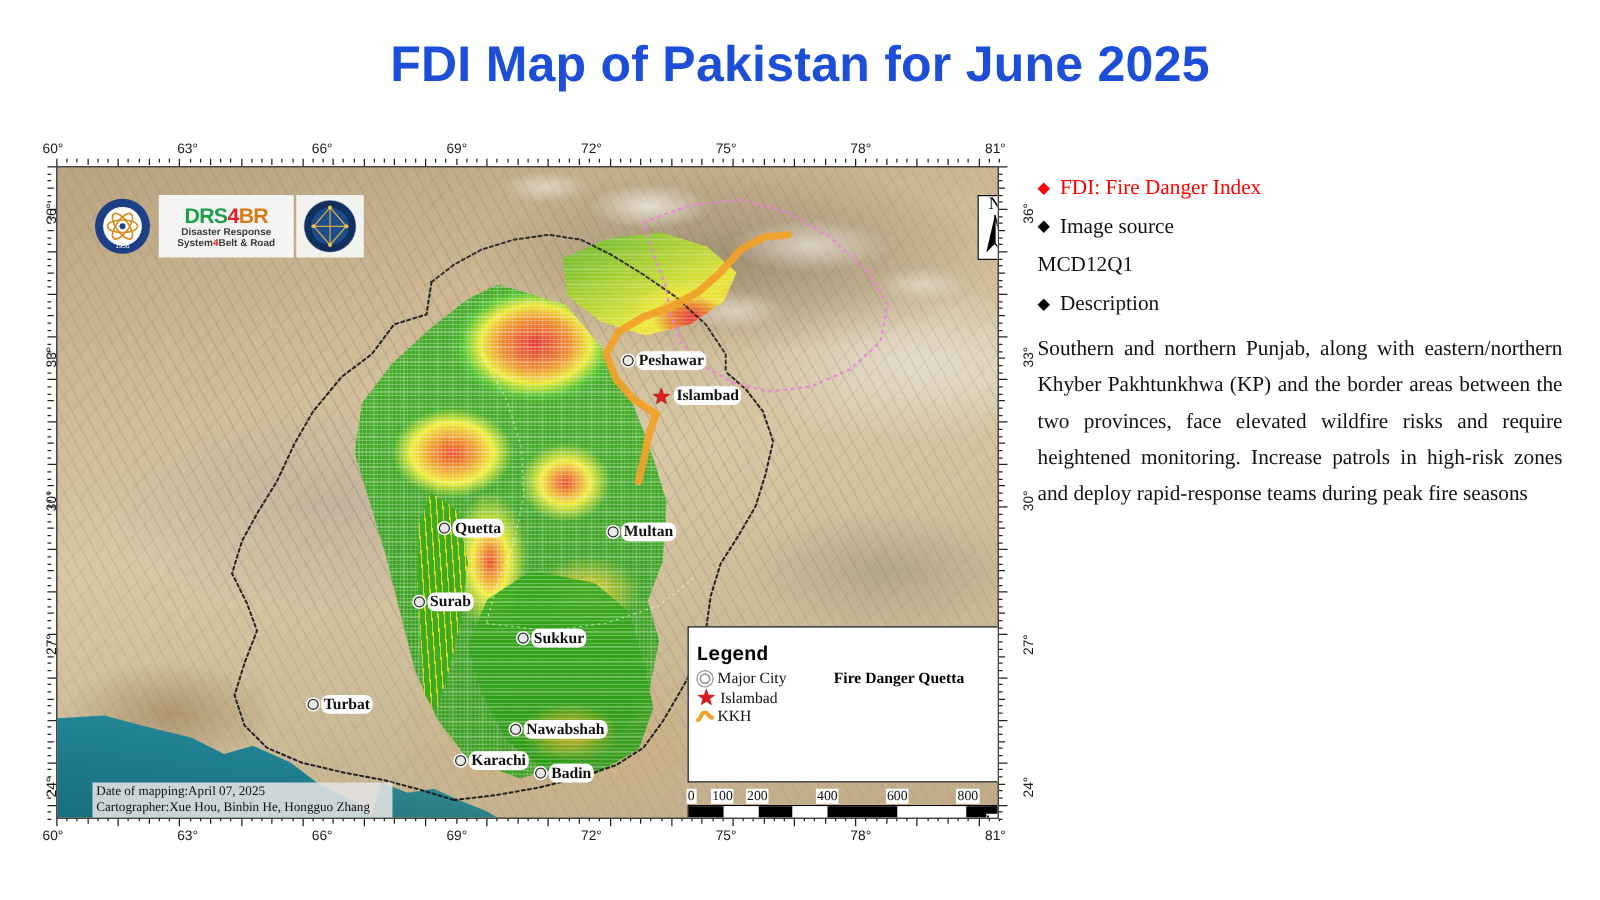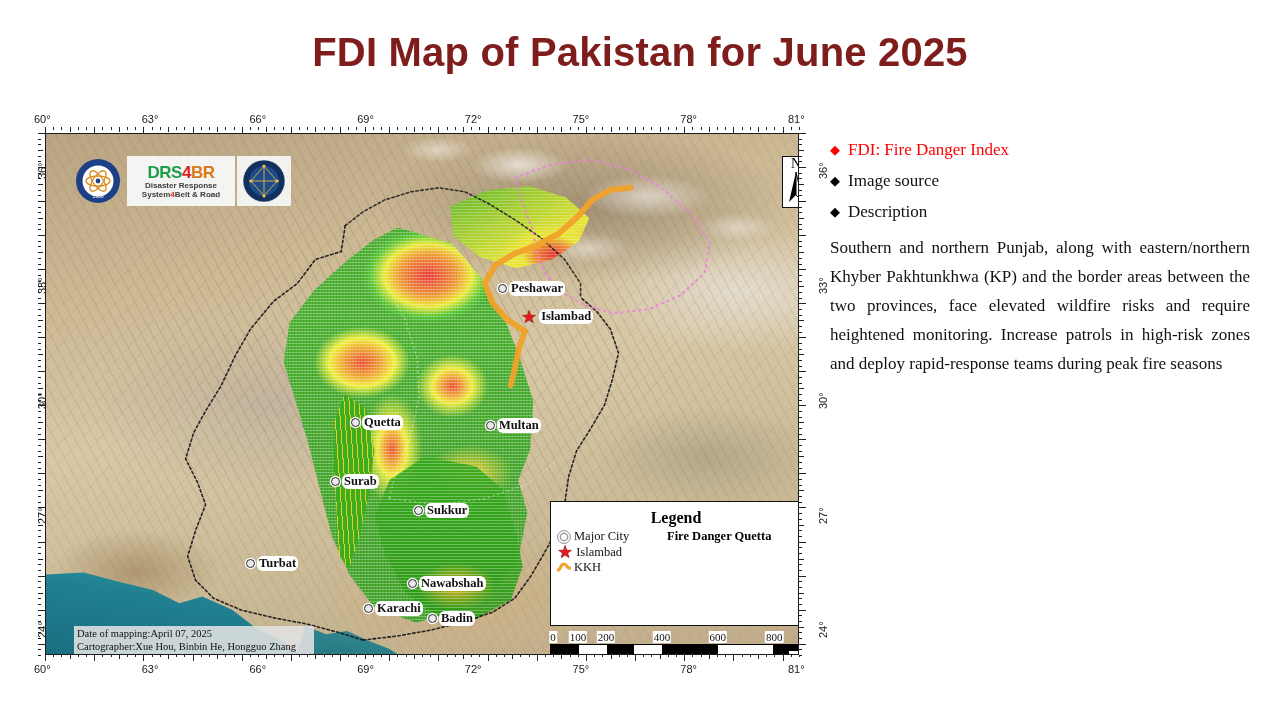--- a/index.html
+++ b/index.html
@@ -129,21 +129,21 @@
   
   .city{position:absolute;z-index:7;display:flex;align-items:center;gap:2px;}
   .city-dot{width:7px;height:7px;border-radius:50%;border:1.4px solid #2b2b2b;background:#e9e9e9;box-shadow:0 0 0 1.2px #fff;flex:none;}
   .city-name{font-family:"Liberation Serif",serif;font-weight:bold;font-size:12.5px;color:#111;
     background:#fff;padding:0 2px;border-radius:6px;white-space:nowrap;}
   .star{flex:none;color:#e11b1b;font-size:18px;line-height:12px;text-shadow:0 0 1px #000;}
 
   
   #legend{position:absolute;left:504px;top:367px;width:252px;height:125px;
     background:#fff;border:1.4px solid #111;box-sizing:border-box;z-index:8;padding:3px 6px;}
-  #legend-title{text-align:center;font-family:Liberation Serif, serif;font-weight:bold;font-size:16px;margin:4px 0 2px;}
+  #legend-title{text-align:left;font-family:Liberation Mono, monospace;font-weight:bold;font-size:16px;margin:10px 0 2px;}
   #legend-cols{display:flex;gap:6px;}
   #legend-left{width:104px;}
   #legend-right{flex:1;}
   .leg-row{display:flex;align-items:center;gap:3px;font-family:"Liberation Serif",serif;font-size:12.5px;line-height:15.5px;color:#111;}
   .swatch{width:14px;height:7px;flex:none;border:.5px solid rgba(0,0,0,.25);}
   .city-sym{width:12px;height:12px;flex:none;border-radius:50%;border:1.4px solid #9a9a9a;
     background:#fff;box-shadow:inset 0 0 0 1.6px #fff, inset 0 0 0 3px #9a9a9a;}
   #fdi-head{font-family:"Liberation Serif",serif;font-weight:bold;font-size:12.5px;margin-bottom:1px;white-space:nowrap;}
   .kkh-sym{width:14px;height:13px;flex:none;}
 
@@ -165,21 +165,21 @@
   #side-panel{position:absolute;left:830px;top:140px;width:420px;}
   .bullet-row{display:flex;align-items:flex-start;gap:8px;margin-bottom:11px;}
   .diamond{font-size:13px;line-height:20px;flex:none;}
   .bullet-text{font-family:"Liberation Serif",serif;font-size:17px;line-height:20px;}
   .plain-line{font-family:"Liberation Serif",serif;font-size:17px;line-height:20px;color:#111;margin-bottom:11px;}
   #description-text{font-family:"Liberation Serif",serif;font-size:17px;line-height:29px;color:#111;text-align:justify;}
 </style>
 </head>
 <body>
 
-<div id="page-title" style="color: #7f1d1d;">FDI Map of Pakistan for June 2025</div>
+<div id="page-title" style="color: #1d4ed8;">FDI Map of Pakistan for June 2025</div>
 
 <div id="map-figure">
 
   <div class="ruler" id="ruler-top">
       <div class="tickline" style="left: 0px; top: 0px; width: 1px; height: 7px;"></div>
       <div class="tickline" style="left: 8.19565px; top: 0px; width: 1px; height: 3px;"></div>
       <div class="tickline" style="left: 16.3913px; top: 0px; width: 1px; height: 3px;"></div>
       <div class="tickline" style="left: 24.587px; top: 0px; width: 1px; height: 4.5px;"></div>
       <div class="tickline" style="left: 32.7826px; top: 0px; width: 1px; height: 3px;"></div>
       <div class="tickline" style="left: 40.9783px; top: 0px; width: 1px; height: 3px;"></div>
@@ -758,19 +758,20 @@
 <div id="side-panel">
   <div class="bullet-row">
     <span class="diamond" style="color:#ff0000">◆</span>
     <span class="bullet-text" style="color:#ff0000">FDI: Fire Danger Index</span>
   </div>
   <div class="bullet-row">
     <span class="diamond" style="color:#000">◆</span>
     <span class="bullet-text" style="color:#111">Image source</span>
   </div>
   <div id="source-list">
+      <div class="plain-line">MCD12Q1</div>
     </div>
   <div class="bullet-row">
     <span class="diamond" style="color:#000">◆</span>
     <span class="bullet-text" style="color:#111">Description</span>
   </div>
   <div id="description-text">Southern and northern Punjab, along with eastern/northern Khyber Pakhtunkhwa (KP) and the border areas between the two provinces, face elevated wildfire risks and require heightened monitoring. Increase patrols in high-risk zones and deploy rapid-response teams during peak fire seasons</div>
 </div>
 
 </body></html>

